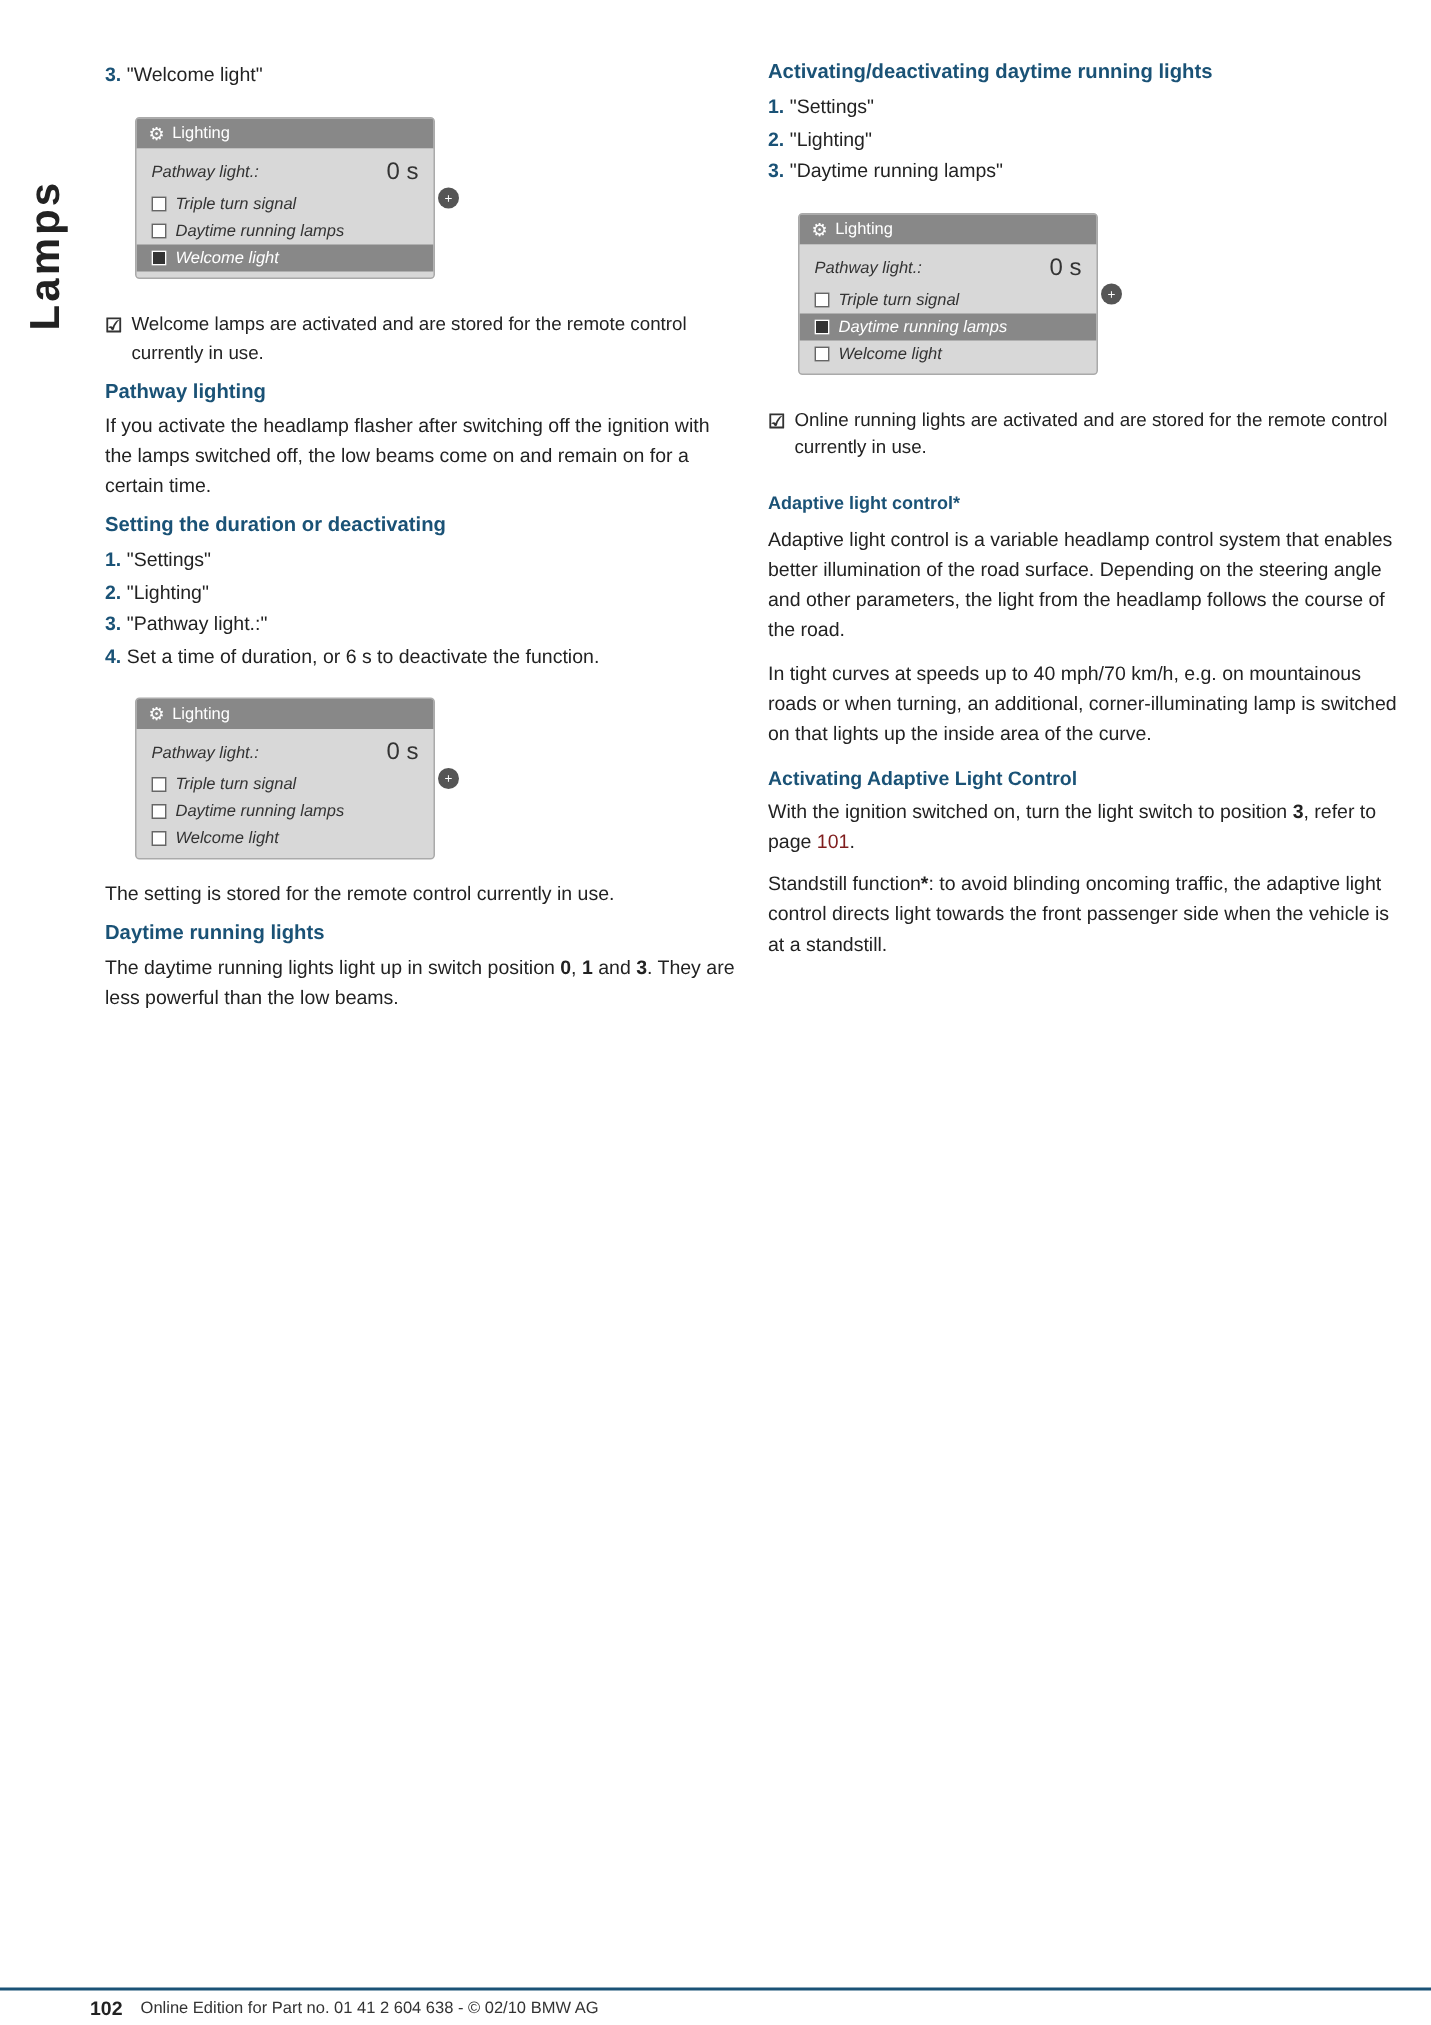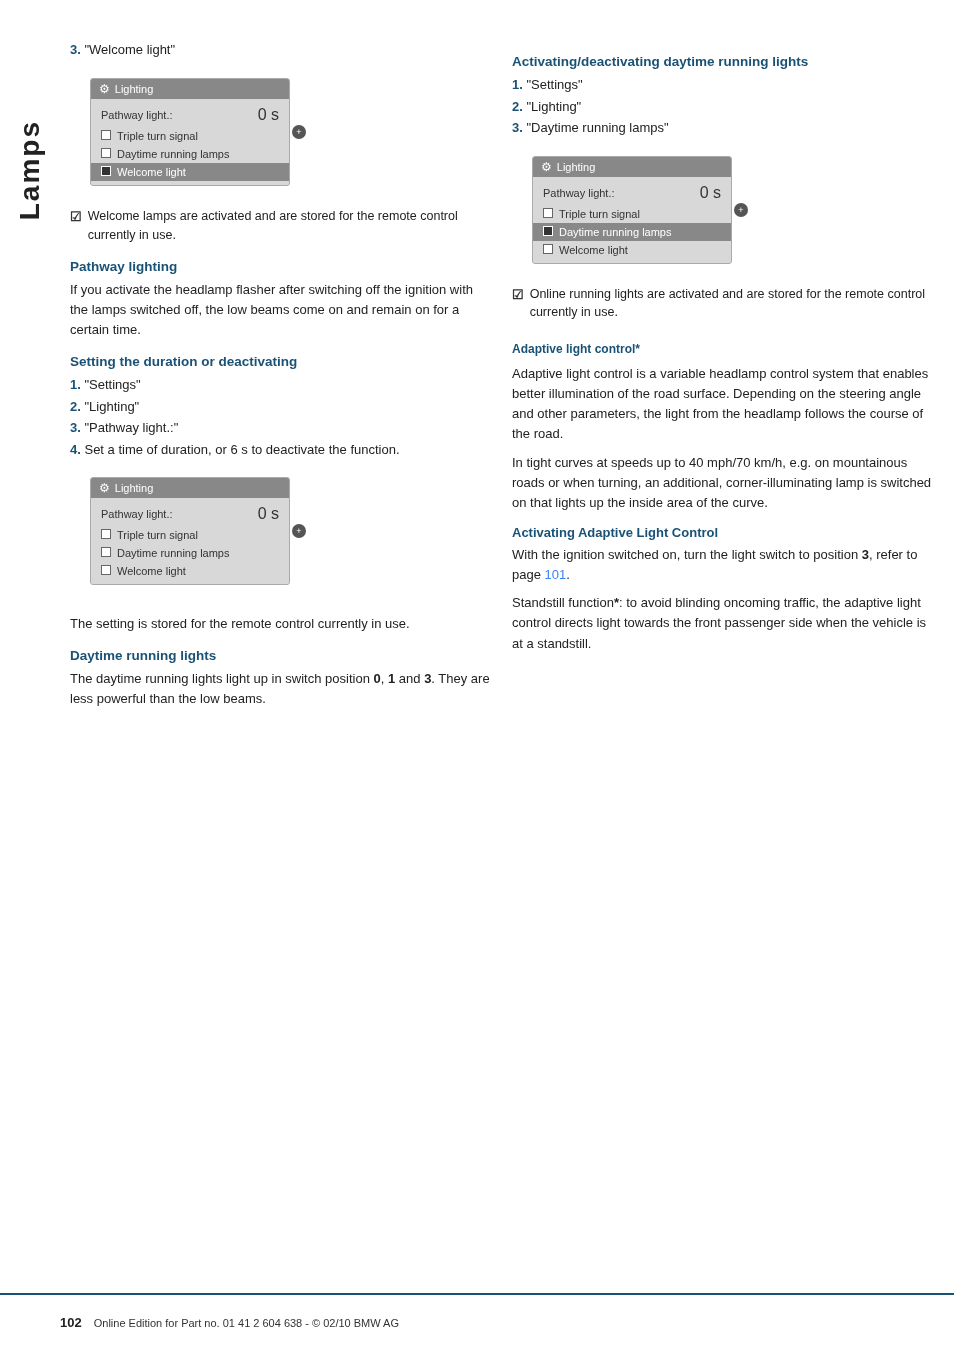--- a/index.html
+++ b/index.html
@@ -54,21 +54,20 @@
     .step-num {
       color: #1a5276;
       font-weight: bold;
     }
     
     .section-heading {
       color: #1a5276;
       font-weight: bold;
       font-size: 13.5px;
       margin-bottom: 6px;
-      margin-top: 14px;
     }
     .section-heading-large {
       color: #1a5276;
       font-weight: bold;
       font-size: 12px;
       margin-bottom: 8px;
       margin-top: 20px;
     }
     .section-heading-sub {
       color: #1a5276;
@@ -121,21 +120,23 @@
     .menu-item {
       padding: 3px 10px;
       display: flex;
       align-items: center;
       justify-content: space-between;
       font-size: 11px;
       color: #333;
     }
     .menu-item-left {
       display: flex;
+      align-items: center;
       gap: 6px;
+      font-style: italic;
     }
     .menu-item .checkbox {
       width: 10px;
       height: 10px;
       border: 1px solid #666;
       background: #fff;
       display: inline-block;
       flex-shrink: 0;
     }
     .menu-item .checkbox.checked {
@@ -172,38 +173,38 @@
       font-size: 12.5px;
       line-height: 1.5;
     }
     
     .page-footer {
       position: absolute;
       bottom: 0;
       left: 0;
       right: 0;
       border-top: 2px solid #1a5276;
-      padding: 20px 60px;
+      padding: 4px 60px;
       display: flex;
       align-items: center;
       gap: 12px;
       font-size: 11px;
       color: #333;
     }
     .page-num {
       font-size: 13px;
       font-weight: bold;
       color: #222;
     }
     strong.bold-inline {
       font-weight: bold;
       color: #222;
     }
     a.link-blue {
-      color: #3b82f6;
+      color: #7f1d1d;
       text-decoration: none;
     }
   </style>
 </head>
 <body>
 
 <div class="page-container">
 
   <div class="sidebar">
     <div class="sidebar-label">Lamps</div>
@@ -315,21 +316,21 @@
                 <span class="checkbox"></span>
                 <span>Welcome light</span>
               </span>
             </div>
           </div>
         </div>
         <div style="width:14px;height:14px;background:#555;border-radius:50%;position:absolute;right:-16px;top:50%;transform:translateY(-50%);display:flex;align-items:center;justify-content:center;color:#fff;font-size:9px;">+</div>
       </div>
 
       
-      <p style="margin-top:16px;">The setting is stored for the remote control currently in use.</p>
+      <p style="margin-top:0;">The setting is stored for the remote control currently in use.</p>
 
       
       <div class="section-heading">Daytime running lights</div>
       <p>The daytime running lights light up in switch position <strong class="bold-inline">0</strong>, <strong class="bold-inline">1</strong> and <strong class="bold-inline">3</strong>. They are less powerful than the low beams.</p>
 
     </div>
 
     <div class="right-col">
 
       

